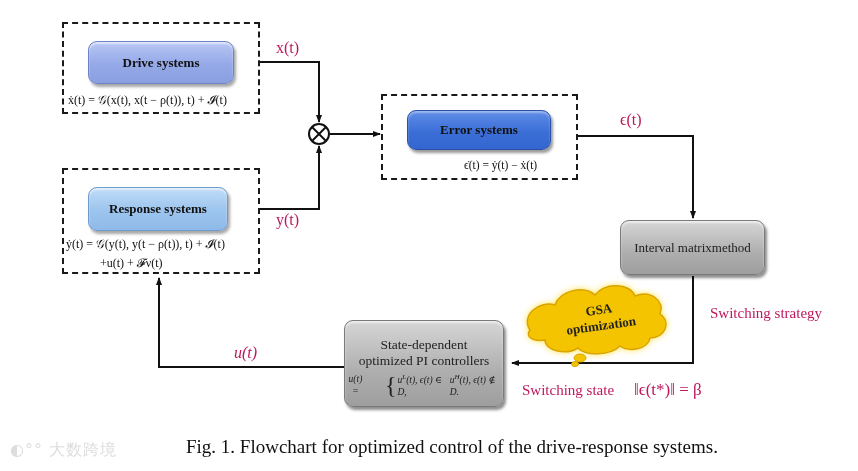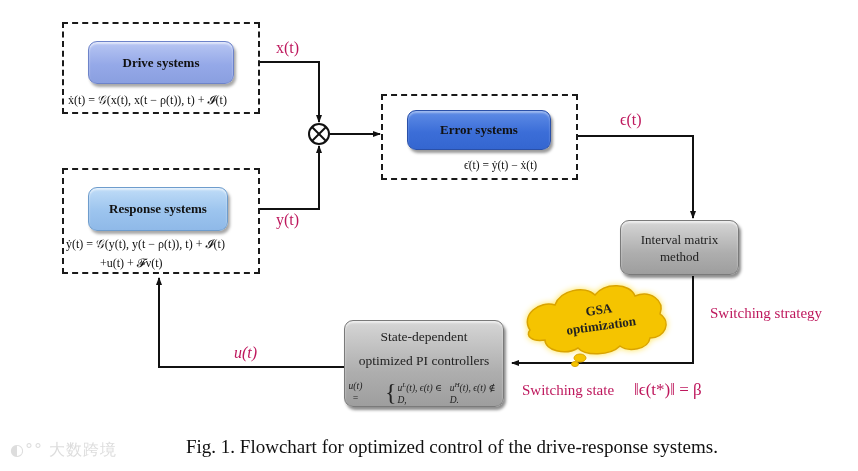--- a/index.html
+++ b/index.html
@@ -73,26 +73,26 @@
 </div>
 <div class="eq" style="left:66px; top:237px;">ẏ(t) = 𝒢(y(t), y(t − ρ(t)), t) + 𝓘(t)</div>
 <div class="eq" style="left:100px; top:256px;">+u(t) + 𝓕ν(t)</div>
 
 <div class="dash" style="left:381px; top:94px; width:197px; height:86px;"></div>
 <div class="btn err" style="left:407px; top:110px; width:144px; height:40px;">
   <span>Error systems</span>
 </div>
 <div class="eq" style="left:424px; top:159px; font-size:11.5px;margin-left:40px;">ϵ̇(t) = ẏ(t) − ẋ(t)</div>
 
-<div class="btn gray" style="left:620px; top:220px; width:119px; height:55px; flex-direction:column; font-size:13px; line-height:17px;">
+<div class="btn gray" style="left:620px; top:220px; width:145px; height:55px; flex-direction:row; font-size:13px; line-height:17px;">
   <span>Interval matrix</span>
   <span>method</span>
 </div>
 
-<div class="btn gray" style="left:344px; top:320px; width:160px; height:87px; flex-direction:column; justify-content:space-between; padding-top:8px; font-size:13.5px; line-height:16px;">
+<div class="btn gray" style="left:344px; top:320px; width:160px; height:87px; flex-direction:column; justify-content:center; padding-top:8px; font-size:13.5px; line-height:16px;">
   <span>State-dependent</span>
   <span>optimized PI controllers</span>
   <div style="display:flex; align-items:center; margin-top:2px; font-size:9.5px; line-height:12px; font-style:italic;">
     <span style="margin-right:19px;">u(t) =</span>
     <span style="font-size:24px; font-style:normal; font-weight:100; line-height:22px; margin-right:1px;">{</span>
     <div style="display:flex; flex-direction:row; text-align:left;">
       <span>u<sup style="font-size: 7px;">L</sup>(t), ϵ(t) ∈ D,</span>
       <span>u<sup style="font-size: 7px;">H</sup>(t), ϵ(t) ∉ D.</span>
     </div>
   </div>

